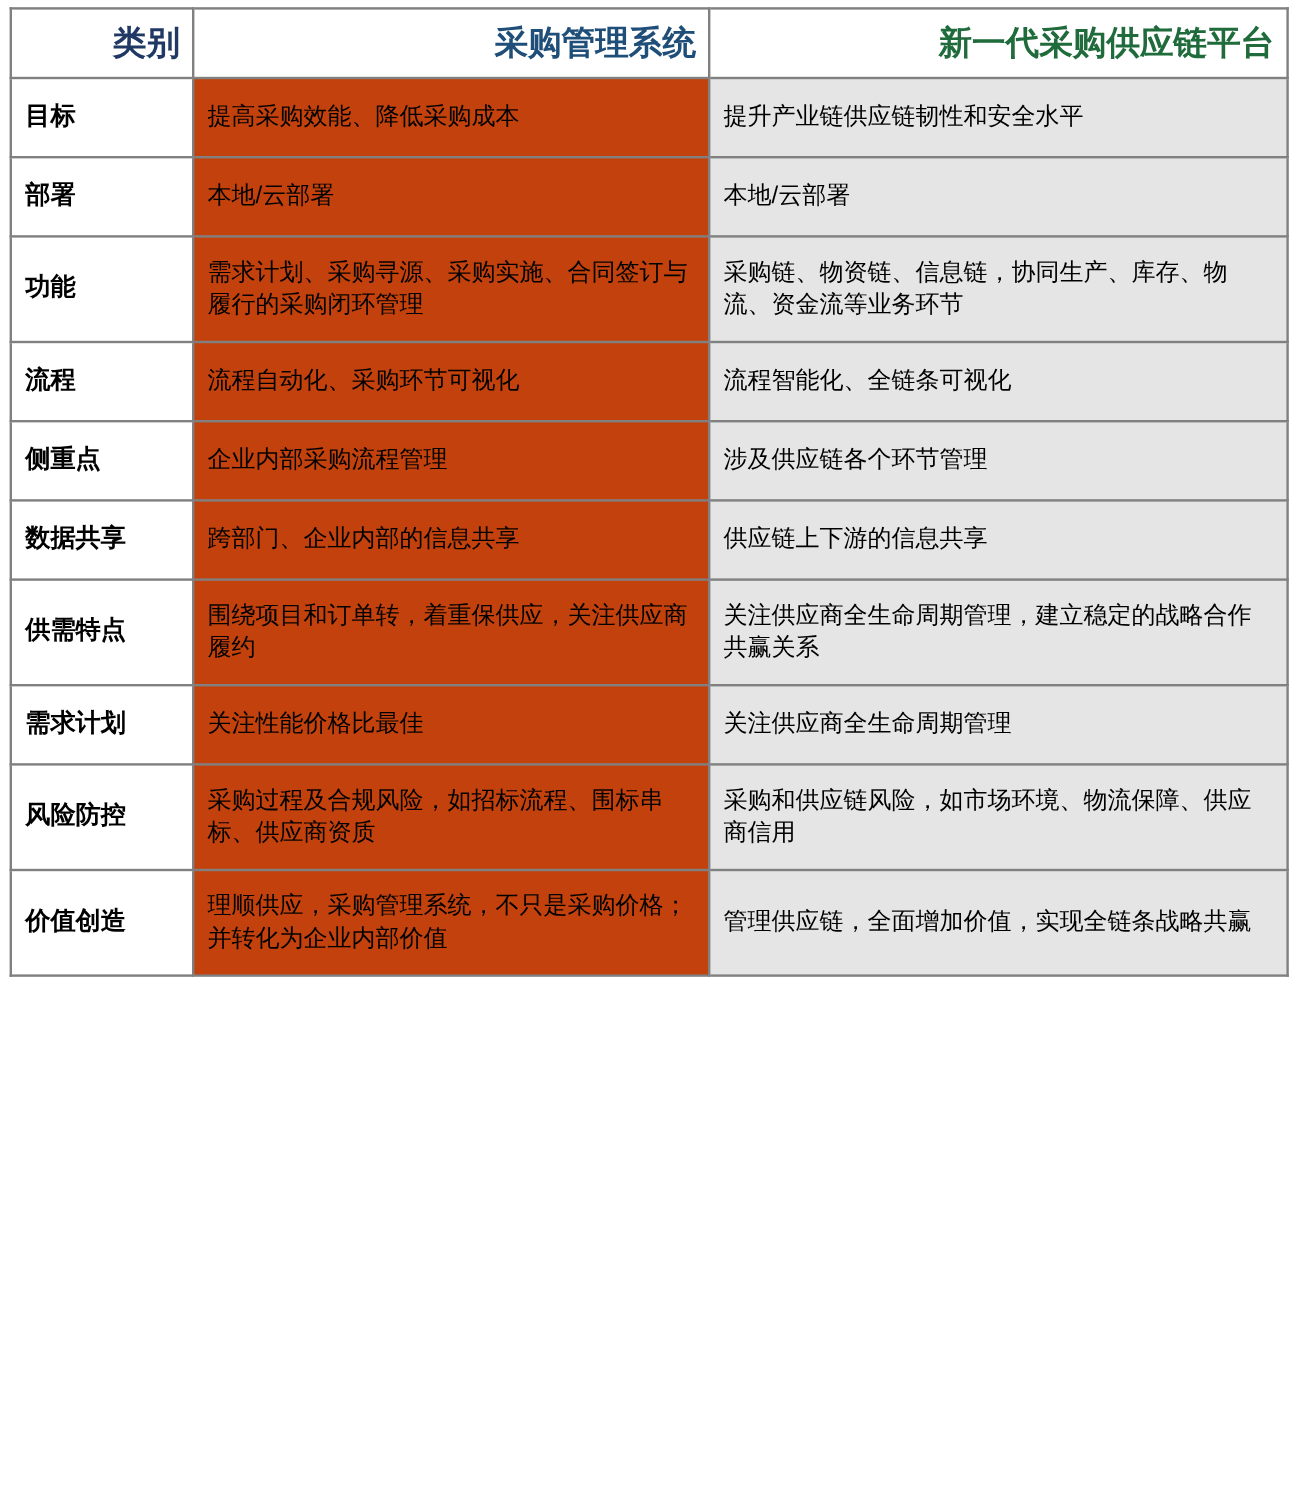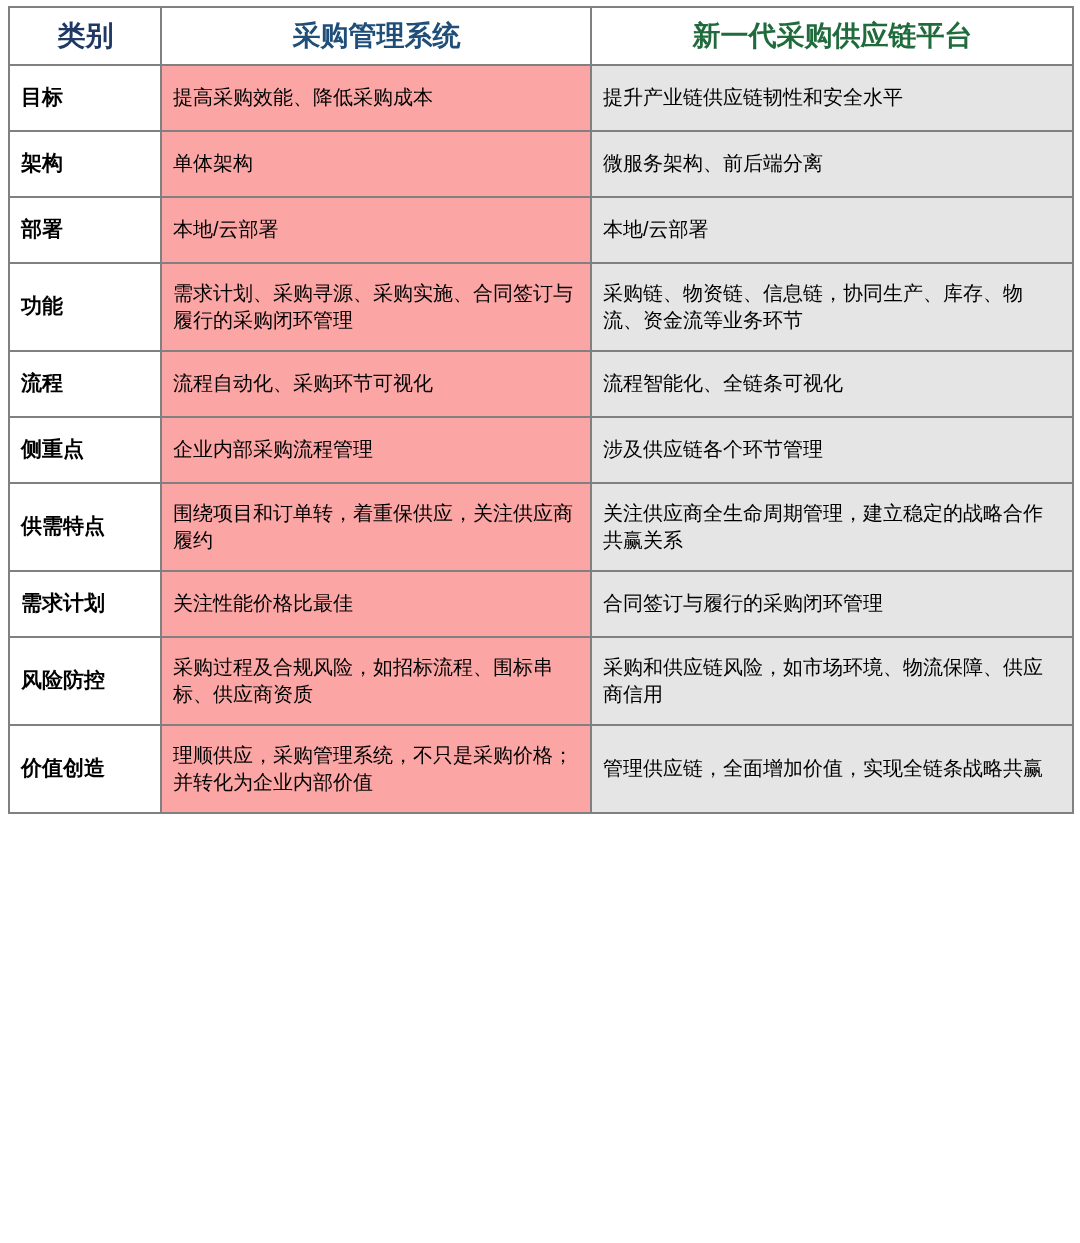--- a/index.html
+++ b/index.html
@@ -31,40 +31,40 @@
   table.cmp th, table.cmp td {
     border: 2px solid #808080;
     vertical-align: middle;
     padding: 9px 10px 9px 11px;
     line-height: 1.34;
     word-break: break-word;
   }
   
   thead th {
     background: #ffffff;
-    text-align: center;
+    text-align: right;
     font-size: 28px;
     font-weight: bold;
     padding-top: 12px;
     padding-bottom: 14px;
   }
   thead th.h0 { color: #1f3864; }
   thead th.h1 { color: #1f4e79; margin-top: 20px; }
   thead th.h2 { color: #1f6b3b; border-radius: 23px; }
 
   
   tbody td.cat {
     background: #ffffff;
     font-weight: bold;
     font-size: 21px;
     color: #000000;
     border-radius: 21px;
   }
   tbody td.old {
-    background: #fca5a5;
+    background: #c2410c;
     font-size: 20px;
     color: #000000;
   }
   tbody td.new {
     background: #e5e5e5;
     font-size: 20px;
     color: #000000;
   }
   tbody tr.r-short td { height: 46px; }
   tbody tr.r-tall td { height: 68px; }
@@ -86,53 +86,53 @@
         <th class="h2">新一代采购供应链平台</th>
       </tr>
     </thead>
     <tbody>
       <tr class="r-short">
         <td class="cat">目标</td>
         <td class="old">提高采购效能、降低采购成本</td>
         <td class="new">提升产业链供应链韧性和安全水平</td>
       </tr>
       <tr class="r-short">
-        <td class="cat">架构</td>
-        <td class="old">单体架构</td>
-        <td class="new">微服务架构、前后端分离</td>
-      </tr>
-      <tr class="r-short">
         <td class="cat">部署</td>
         <td class="old">本地/云部署</td>
         <td class="new">本地/云部署</td>
       </tr>
       <tr class="r-tall">
         <td class="cat">功能</td>
         <td class="old">需求计划、采购寻源、采购实施、合同签订与履行的采购闭环管理</td>
         <td class="new">采购链、物资链、信息链，协同生产、库存、物流、资金流等业务环节</td>
       </tr>
       <tr class="r-short">
         <td class="cat">流程</td>
         <td class="old">流程自动化、采购环节可视化</td>
         <td class="new">流程智能化、全链条可视化</td>
       </tr>
       <tr class="r-short">
         <td class="cat">侧重点</td>
         <td class="old">企业内部采购流程管理</td>
         <td class="new">涉及供应链各个环节管理</td>
       </tr>
+      <tr class="r-short">
+        <td class="cat">数据共享</td>
+        <td class="old">跨部门、企业内部的信息共享</td>
+        <td class="new">供应链上下游的信息共享</td>
+      </tr>
       <tr class="r-tall">
         <td class="cat">供需特点</td>
         <td class="old">围绕项目和订单转，着重保供应，关注供应商履约</td>
         <td class="new">关注供应商全生命周期管理，建立稳定的战略合作共赢关系</td>
       </tr>
       <tr class="r-short">
         <td class="cat">需求计划</td>
         <td class="old">关注性能价格比最佳</td>
-        <td class="new">合同签订与履行的采购闭环管理</td>
+        <td class="new">关注供应商全生命周期管理</td>
       </tr>
       <tr class="r-tall">
         <td class="cat">风险防控</td>
         <td class="old">采购过程及合规风险，如招标流程、围标串标、供应商资质</td>
         <td class="new">采购和供应链风险，如市场环境、物流保障、供应商信用</td>
       </tr>
       <tr class="r-tall">
         <td class="cat">价值创造</td>
         <td class="old">理顺供应，采购管理系统，不只是采购价格；并转化为企业内部价值</td>
         <td class="new">管理供应链，全面增加价值，实现全链条战略共赢</td>

